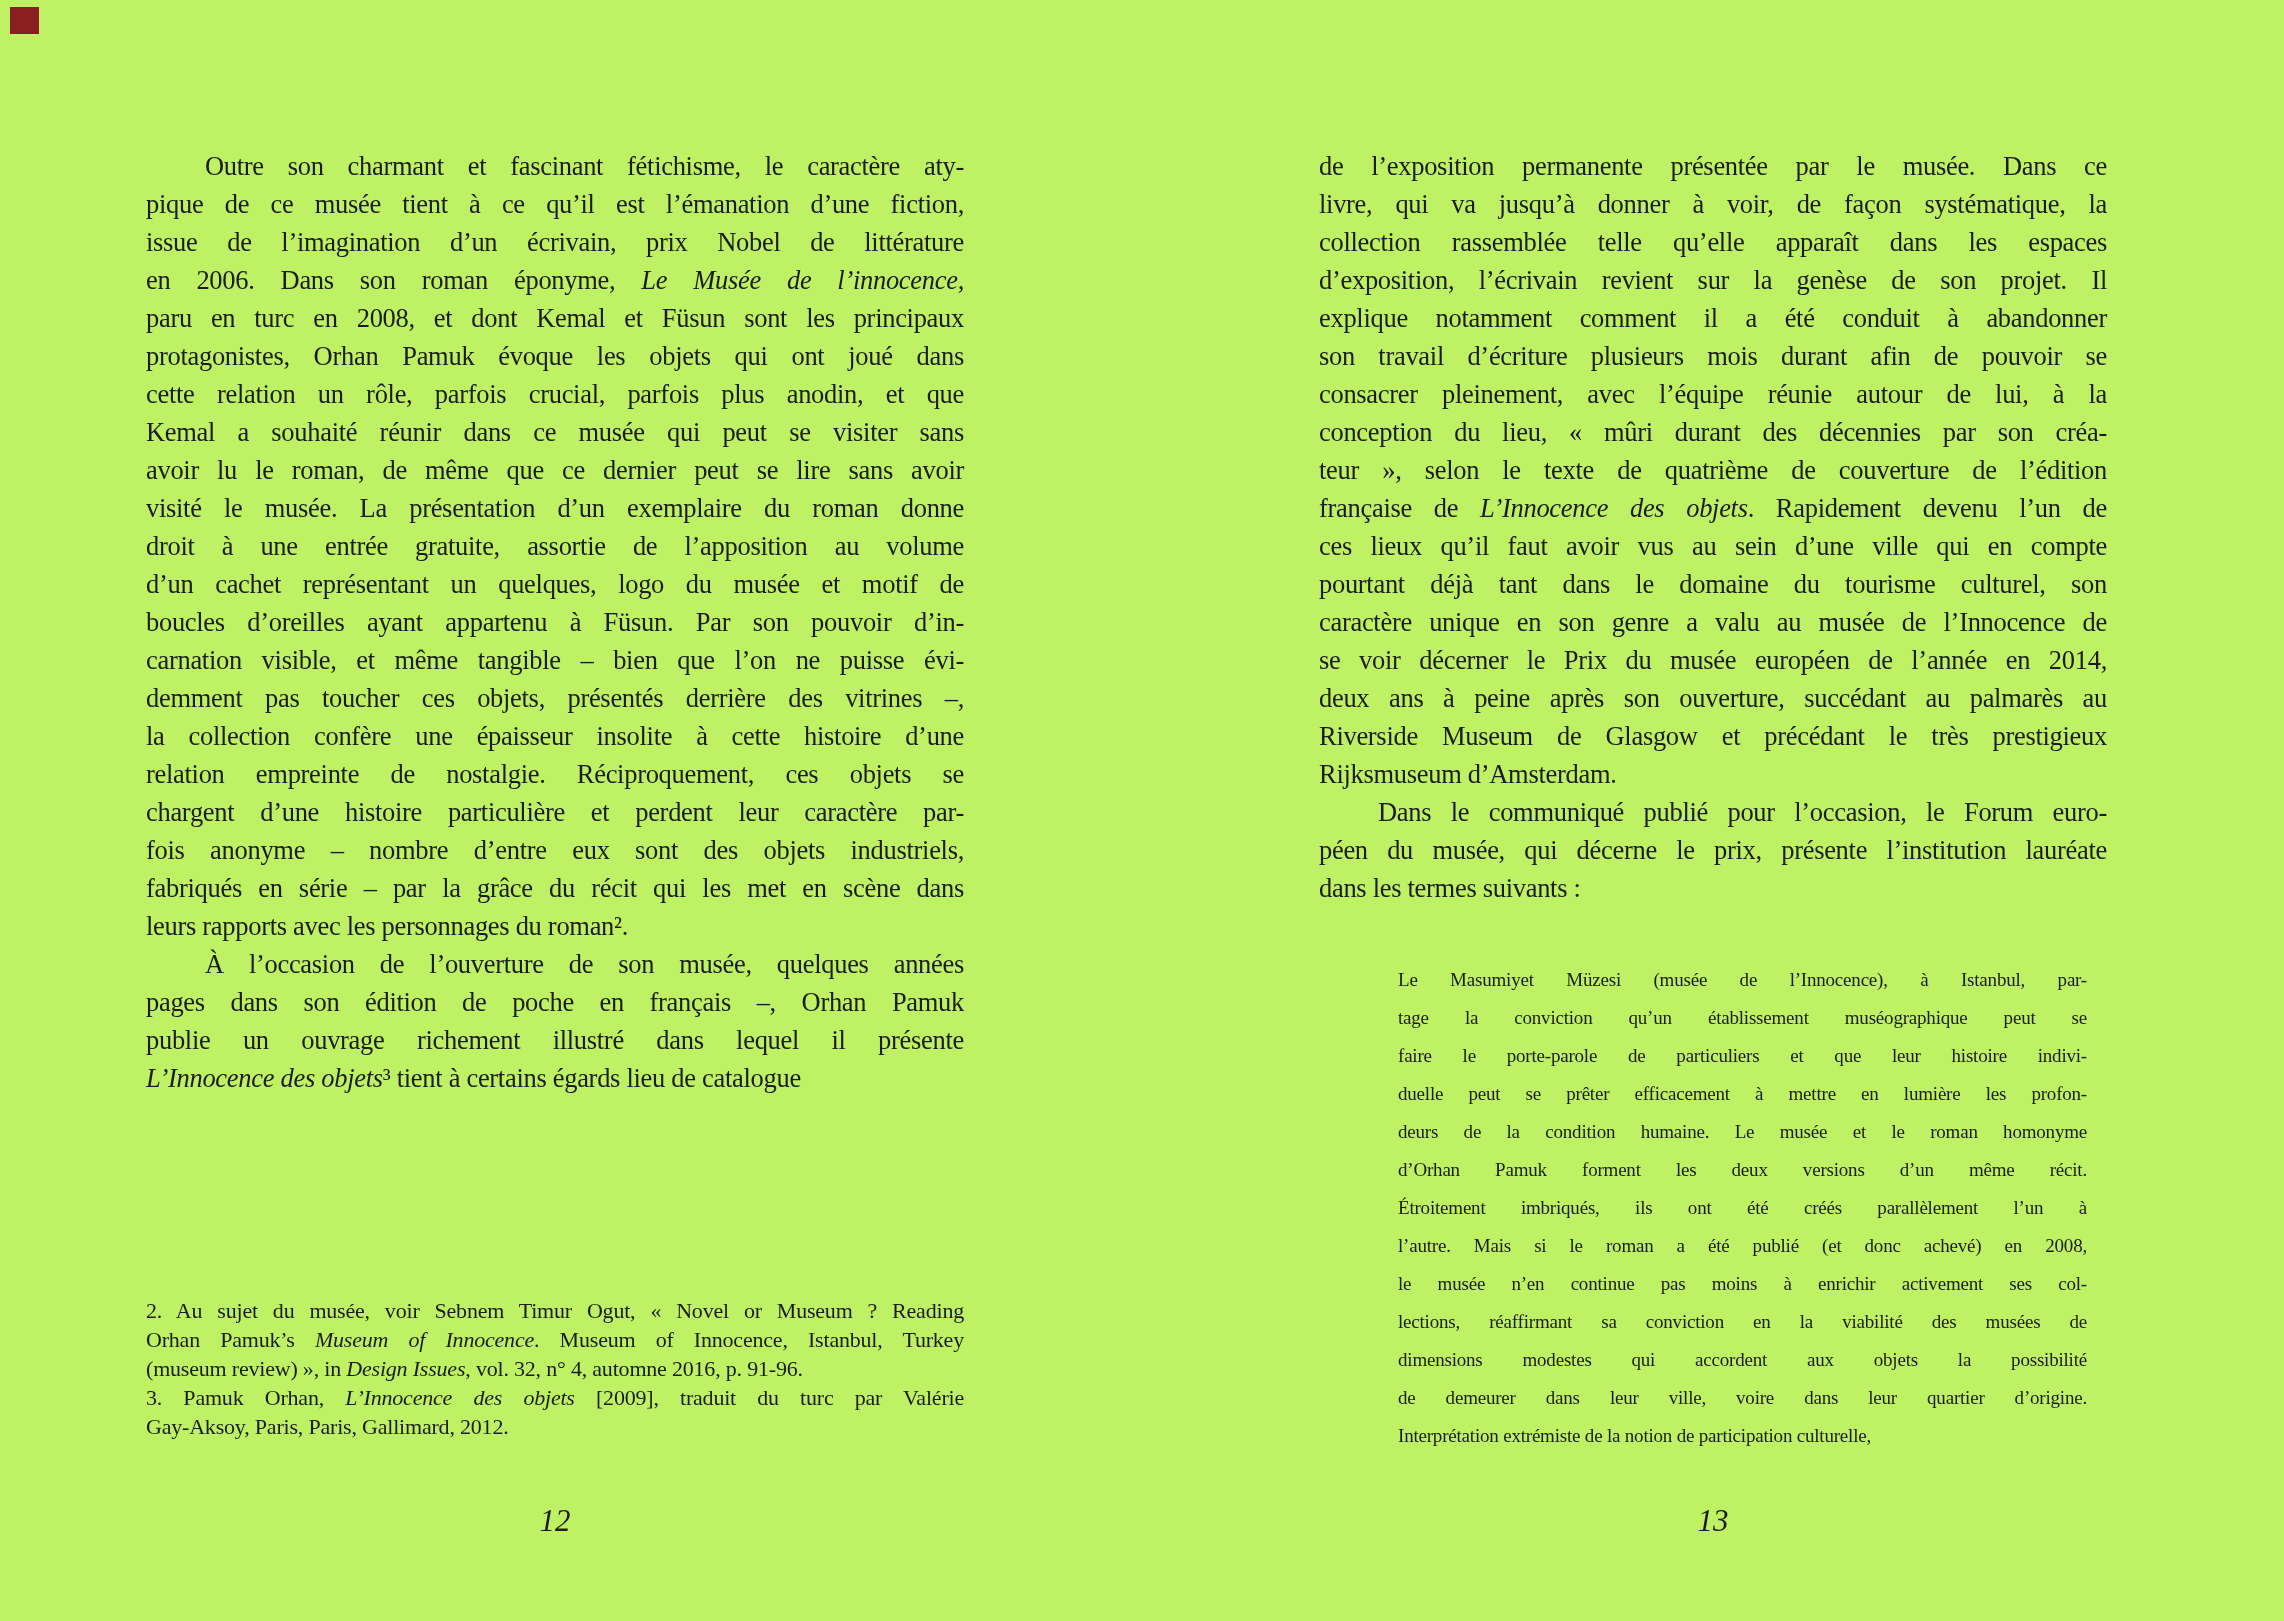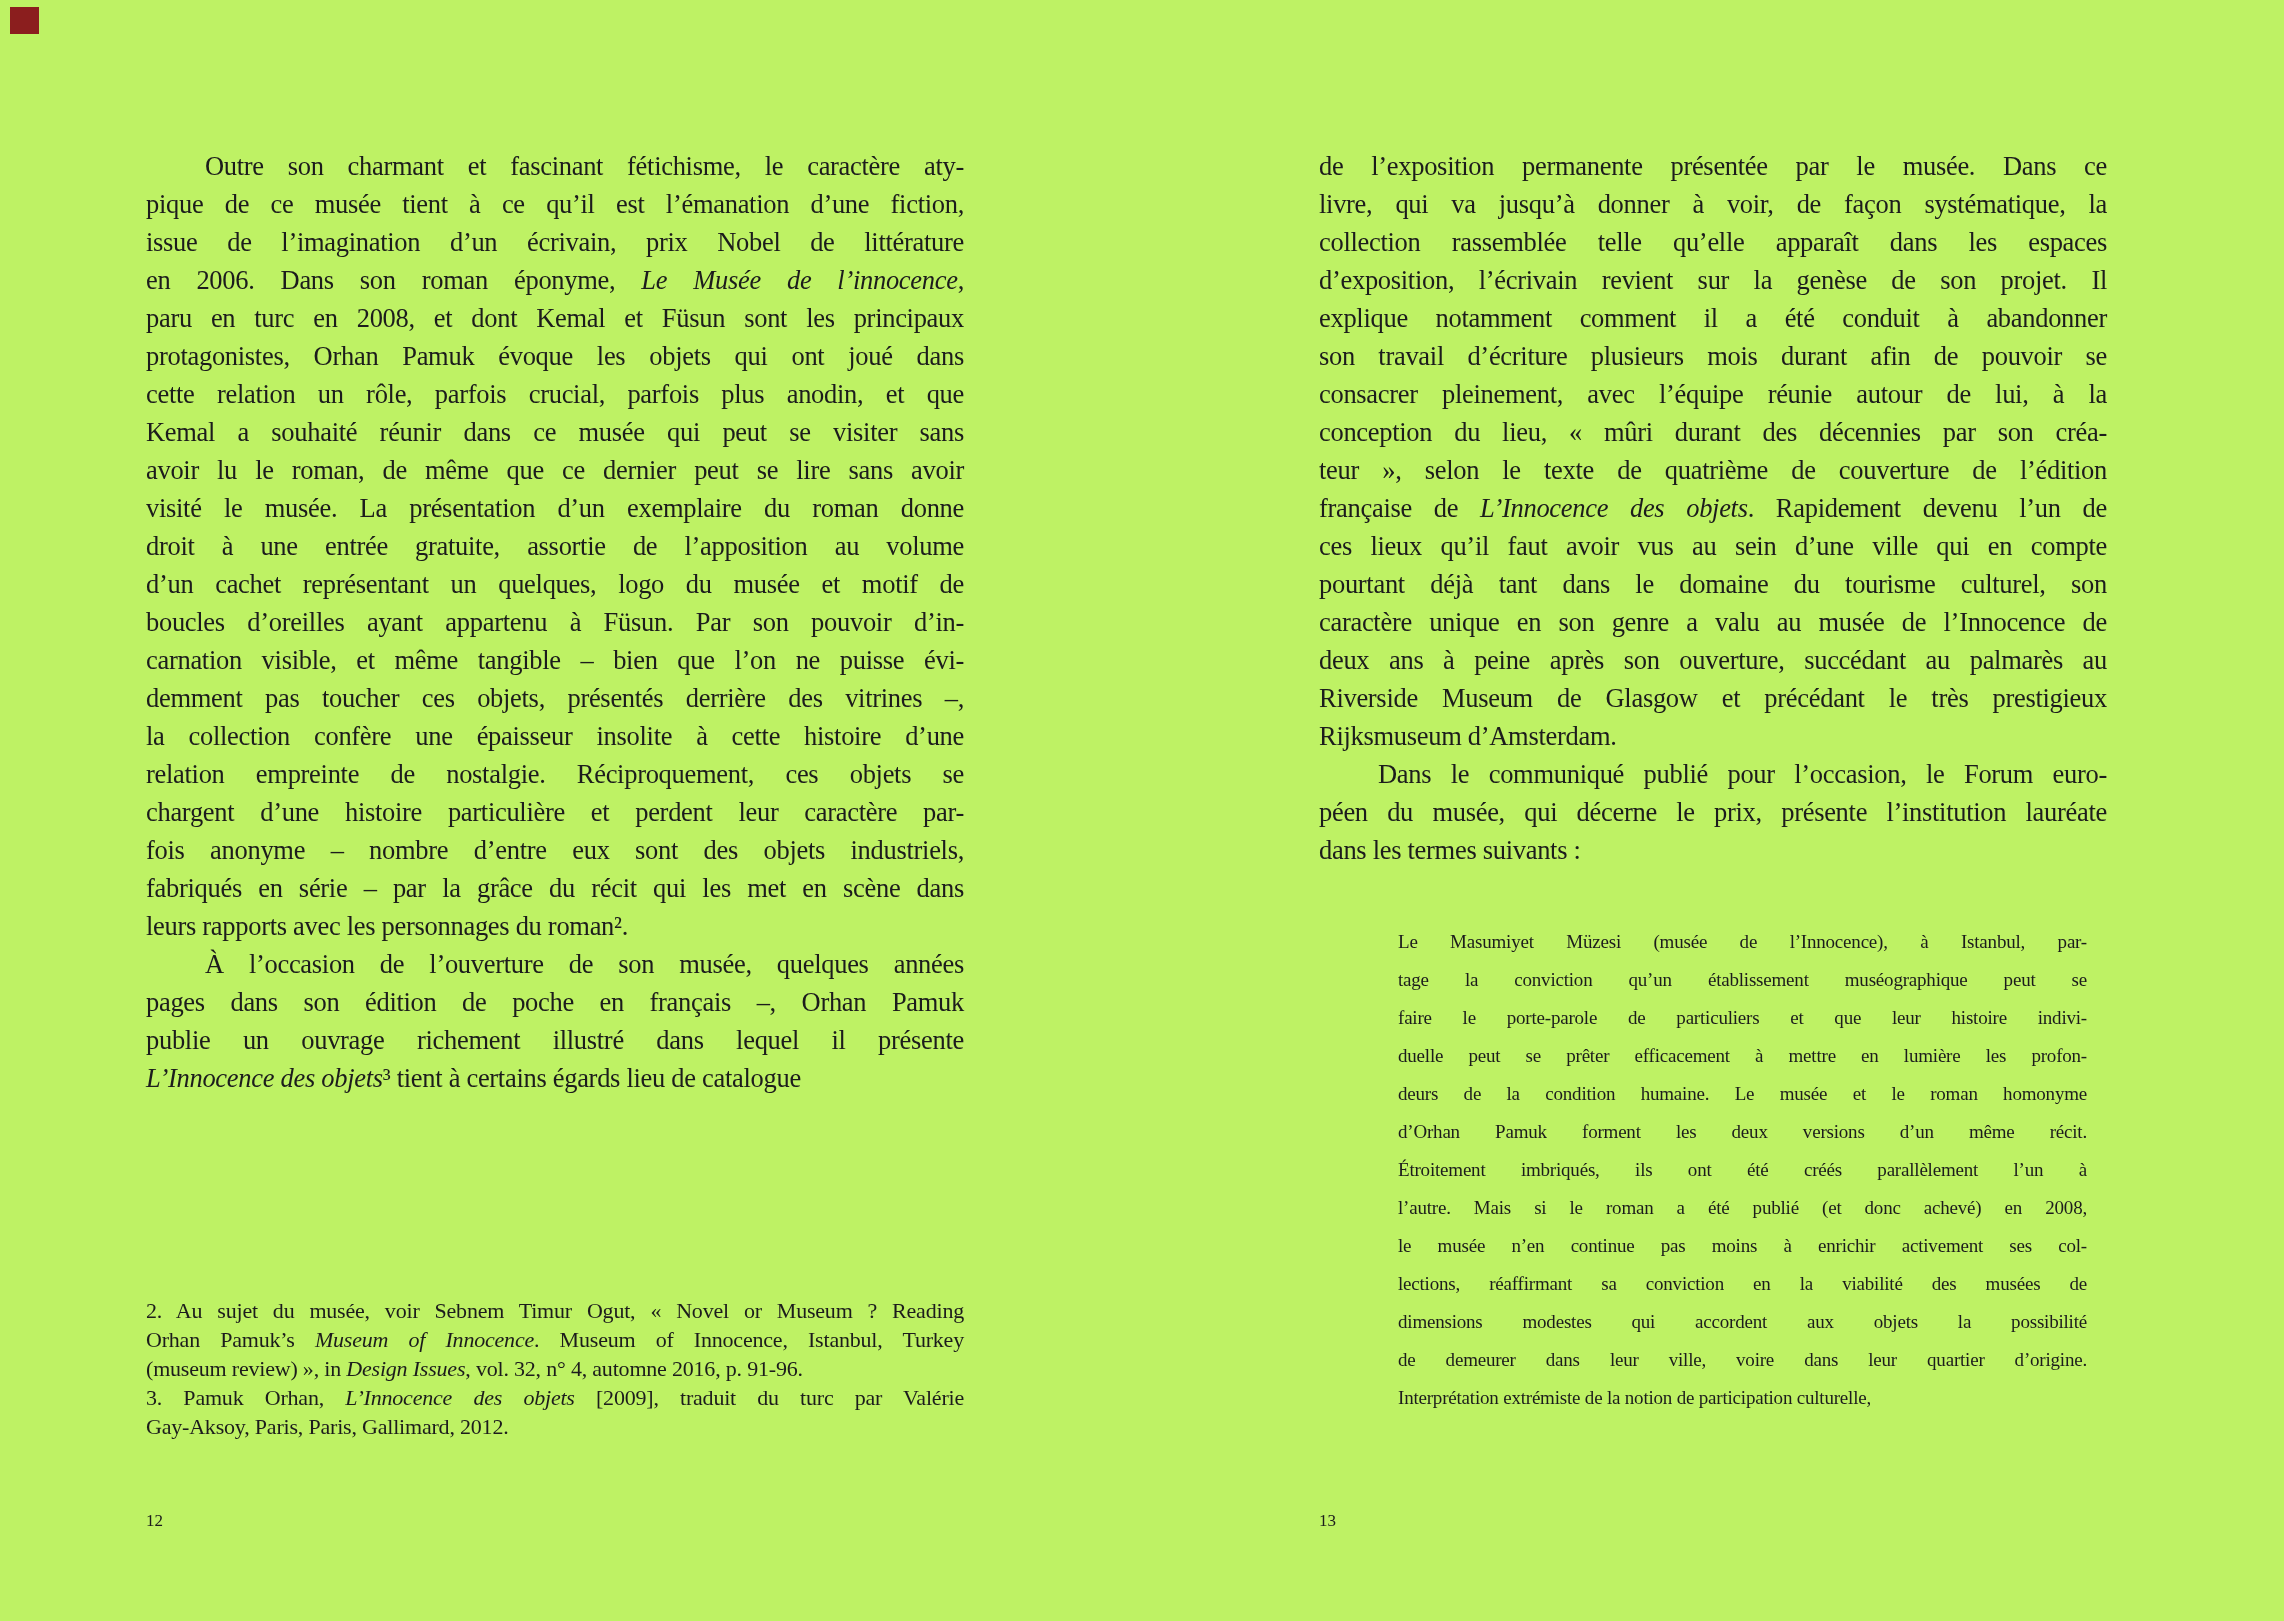--- a/index.html
+++ b/index.html
@@ -27,21 +27,23 @@
     font-size:19px;line-height:38px;letter-spacing:-0.2px;
   }
   .quote .line{height:38px;}
   .footnotes{
     left:146px;top:1296px;width:818px;
     font-size:22px;line-height:29px;letter-spacing:-0.2px;
   }
   .footnotes .line{height:29px;}
   .pagenum{
     position:absolute;top:1506px;
-    font-size:17px;line-height:29px;
+    font-size:31px;line-height:29px;
+    text-align:center;
+    font-style:italic;
   }
   .pagenum-left{left:146px;width:818px;}
   .pagenum-right{left:1319px;width:788px;}
   i{font-style:italic;}
 </style>
 </head>
 <body>
 
 <div class="sheet">
 
@@ -97,20 +99,21 @@
         <div class="line j"><span>d’exposition, l’écrivain revient sur la genèse de son projet. Il</span></div>
         <div class="line j"><span>explique notamment comment il a été conduit à abandonner</span></div>
         <div class="line j"><span>son travail d’écriture plusieurs mois durant afin de pouvoir se</span></div>
         <div class="line j"><span>consacrer pleinement, avec l’équipe réunie autour de lui, à la</span></div>
         <div class="line j"><span>conception du lieu, « mûri durant des décennies par son créa-</span></div>
         <div class="line j"><span>teur », selon le texte de quatrième de couverture de l’édition</span></div>
         <div class="line j"><span>française de </span><i>L’Innocence des objets</i><span>. Rapidement devenu l’un de</span></div>
         <div class="line j"><span>ces lieux qu’il faut avoir vus au sein d’une ville qui en compte</span></div>
         <div class="line j"><span>pourtant déjà tant dans le domaine du tourisme culturel, son</span></div>
         <div class="line j"><span>caractère unique en son genre a valu au musée de l’Innocence de</span></div>
+        <div class="line j"><span>se voir décerner le Prix du musée européen de l’année en 2014,</span></div>
         <div class="line j"><span>deux ans à peine après son ouverture, succédant au palmarès au</span></div>
         <div class="line j"><span>Riverside Museum de Glasgow et précédant le très prestigieux</span></div>
         <div class="line"><span>Rijksmuseum d’Amsterdam.</span></div>
       </div>
       <div class="para">
         <div class="line j ind"><span>Dans le communiqué publié pour l’occasion, le Forum euro-</span></div>
         <div class="line j"><span>péen du musée, qui décerne le prix, présente l’institution lauréate</span></div>
         <div class="line"><span>dans les termes suivants :</span></div>
       </div>
       <div class="quote">

